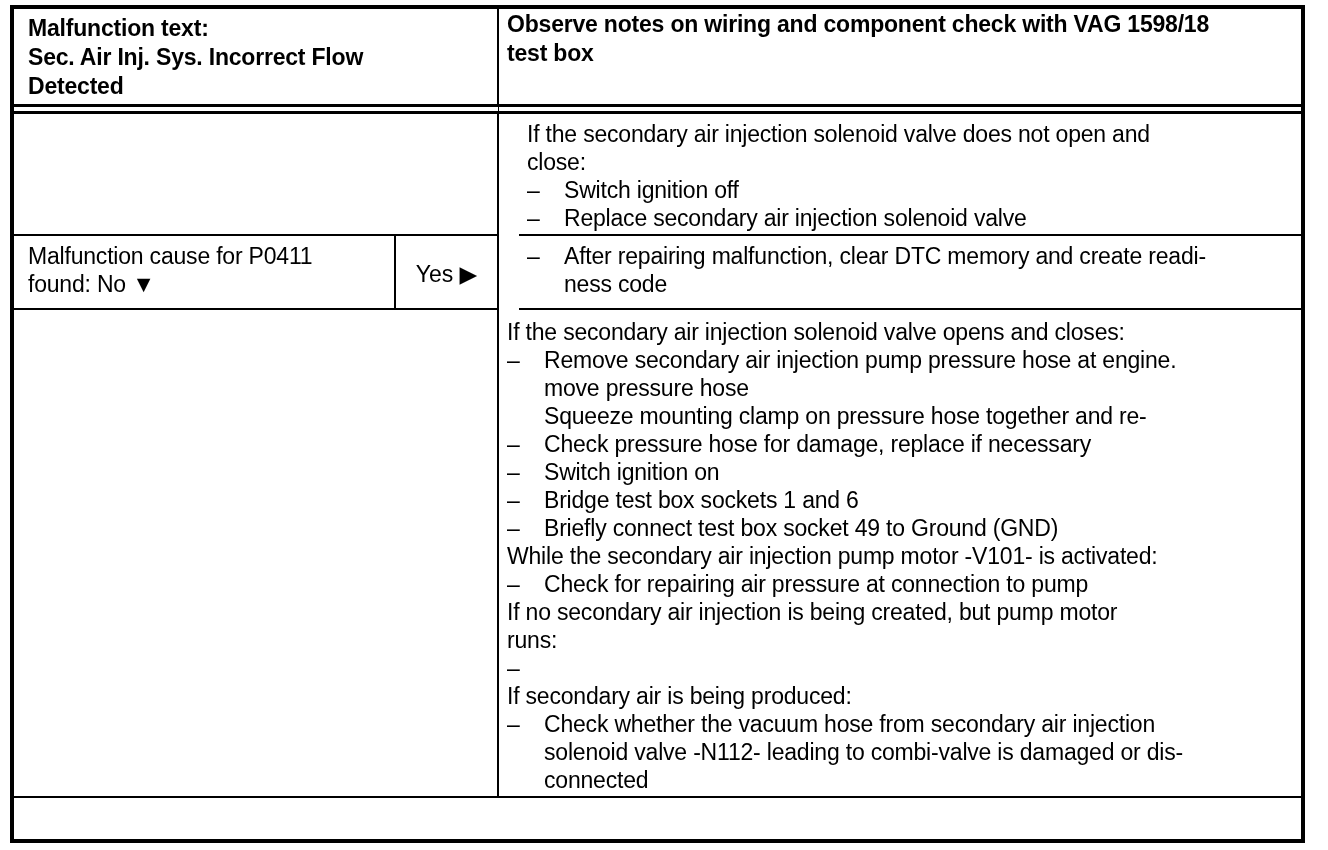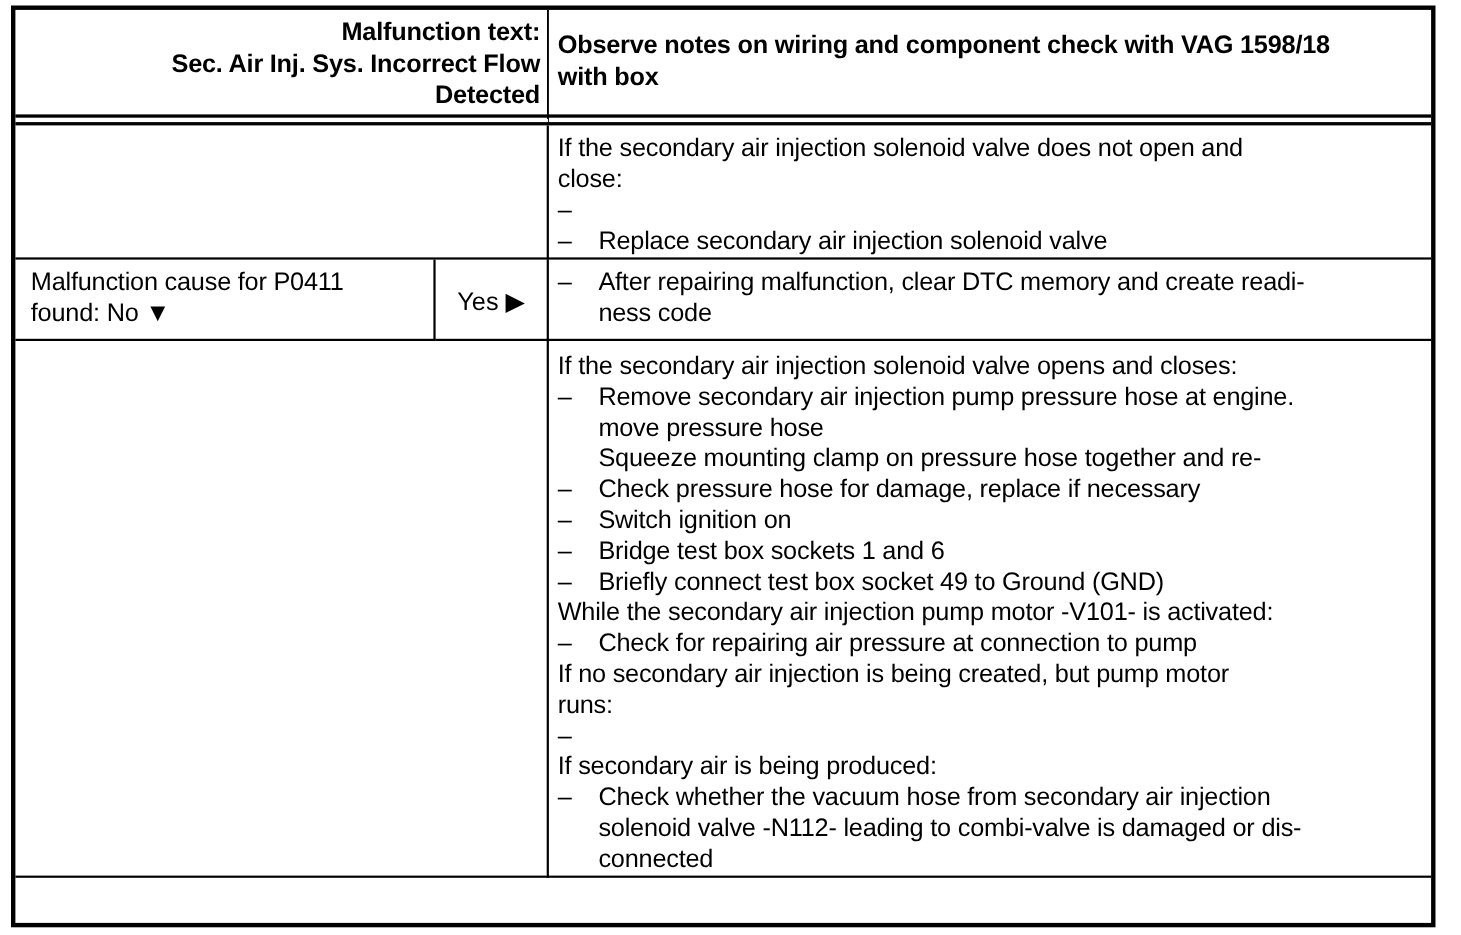--- a/index.html
+++ b/index.html
@@ -22,39 +22,39 @@
     border: 4px solid #000;
     display: grid;
     grid-template-columns: 382px 103px 1fr;
     grid-template-rows: 105px 122px 74px 488px 1fr;
     background: #fff;
   }
   .cell { overflow: hidden; }
   .b-r { border-right: 2px solid #000; }
   .b-b { border-bottom: 2px solid #000; }
   .b-dbl { border-bottom: 10px double #000; }
-  .span-left { grid-column: 1 / 3; text-align: right; }
+  .span-left { grid-column: 1 / 3; }
   .span-all { grid-column: 1 / 4; }
 
   .hdr {
     font-weight: bold;
     font-size: 23px;
     line-height: 29px;
     letter-spacing: -0.2px;
   }
   .hdr-left { padding: 5px 6px 0 14px; }
-  .hdr-right { padding: 17px 4px 0 8px; }
+  .hdr-right { padding: 1px 4px 0 8px; }
 
   .body-text {
     font-size: 23px;
     line-height: 28px;
     letter-spacing: -0.2px;
   }
   .pad-left-col { padding: 6px 2px 0 14px; }
-  .pad-right-col { padding: 6px 16px 0 8px; }
+  .pad-right-col { padding: 6px 16px 0 8px; margin-left: 20px; }
   .pad-right-col-lg { padding: 8px 0 0 8px; }
 
   .ln { white-space: nowrap; }
   .ln.dash { display: flex; }
   .ln.dash .dash-glyph { flex: none; width: 37px; }
   .ln.cont { padding-left: 37px; }
 
   .yes-cell {
     font-size: 23px;
     line-height: 28px;
@@ -69,29 +69,30 @@
 <div class="page">
   <div class="doc-table">
 
     <div class="cell span-left b-r b-dbl hdr hdr-left">
         <div class="ln plain">Malfunction text:</div>
         <div class="ln plain">Sec. Air Inj. Sys. Incorrect Flow</div>
         <div class="ln plain">Detected</div>
       </div>
     <div class="cell b-dbl hdr hdr-right">
         <div class="ln plain">Observe notes on wiring and component check with VAG 1598/18</div>
-        <div class="ln plain">with box</div>
+        <div class="ln plain">test box</div>
       </div>
 
     <div class="cell span-left b-r b-b body-text pad-left-col"></div>
     <div class="cell b-b body-text pad-right-col">
         <div class="ln plain">If the secondary air injection solenoid valve does not open and</div>
         <div class="ln plain">close:</div>
         <div class="ln dash">
           <span class="dash-glyph">–</span>
+          <span>Switch ignition off</span>
         </div>
         <div class="ln dash">
           <span class="dash-glyph">–</span>
           <span>Replace secondary air injection solenoid valve</span>
         </div>
       </div>
 
     <div class="cell b-r b-b body-text pad-left-col">
         <div class="ln plain">Malfunction cause for P0411</div>
         <div class="ln plain">found: No ▼</div>

